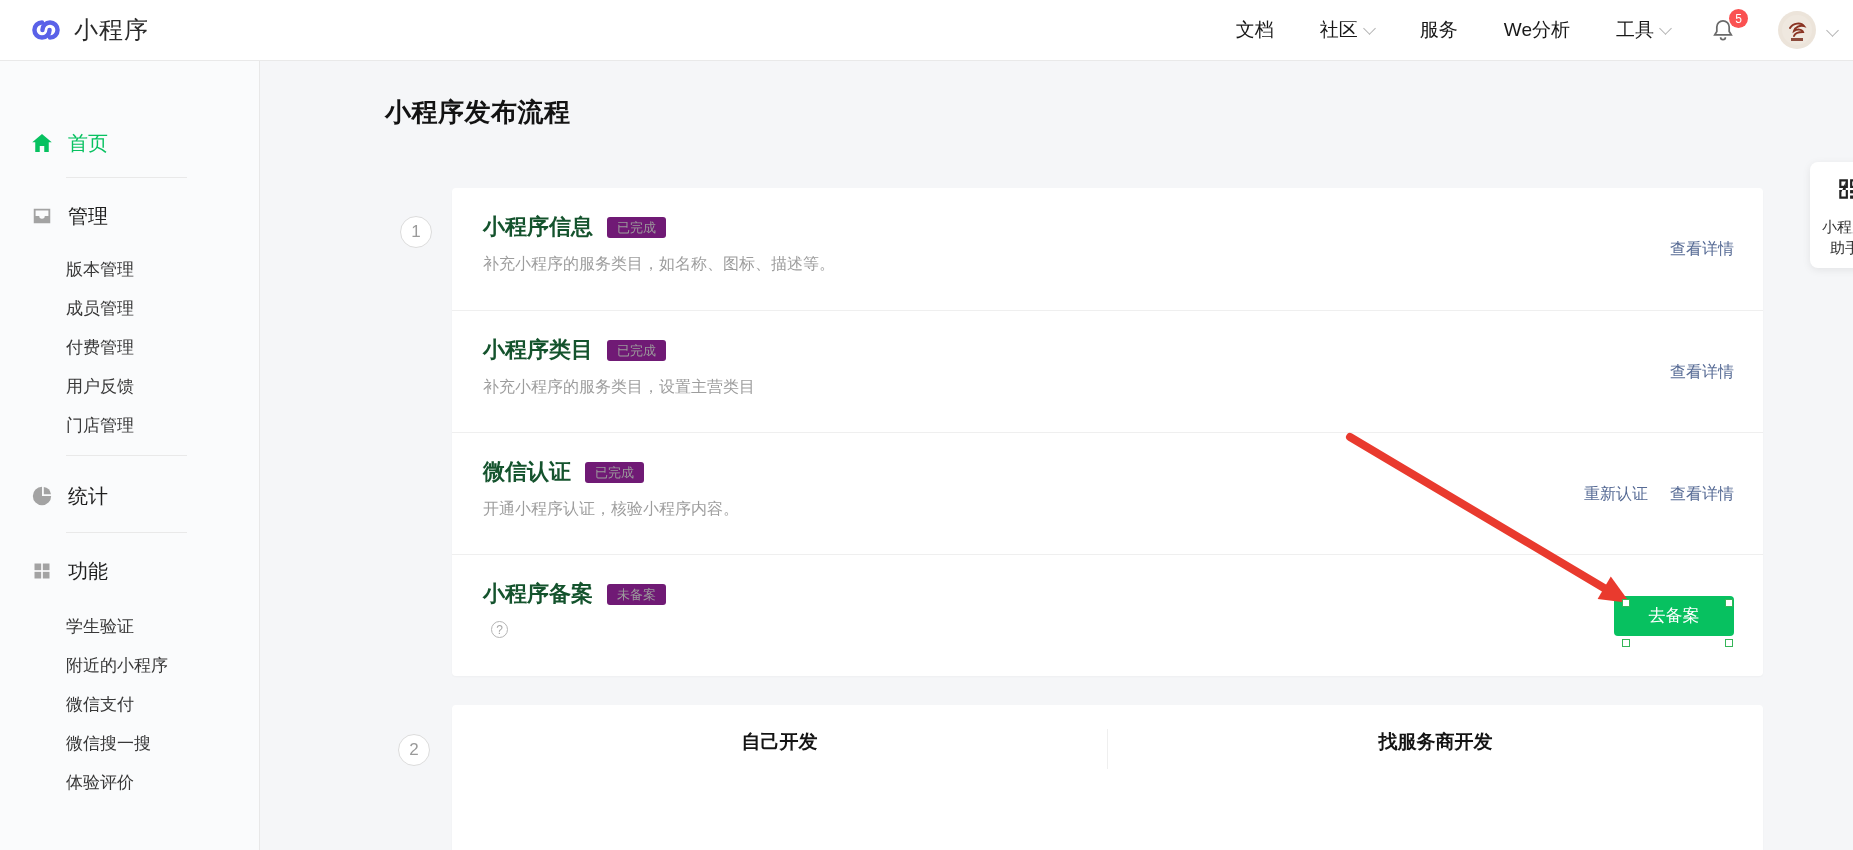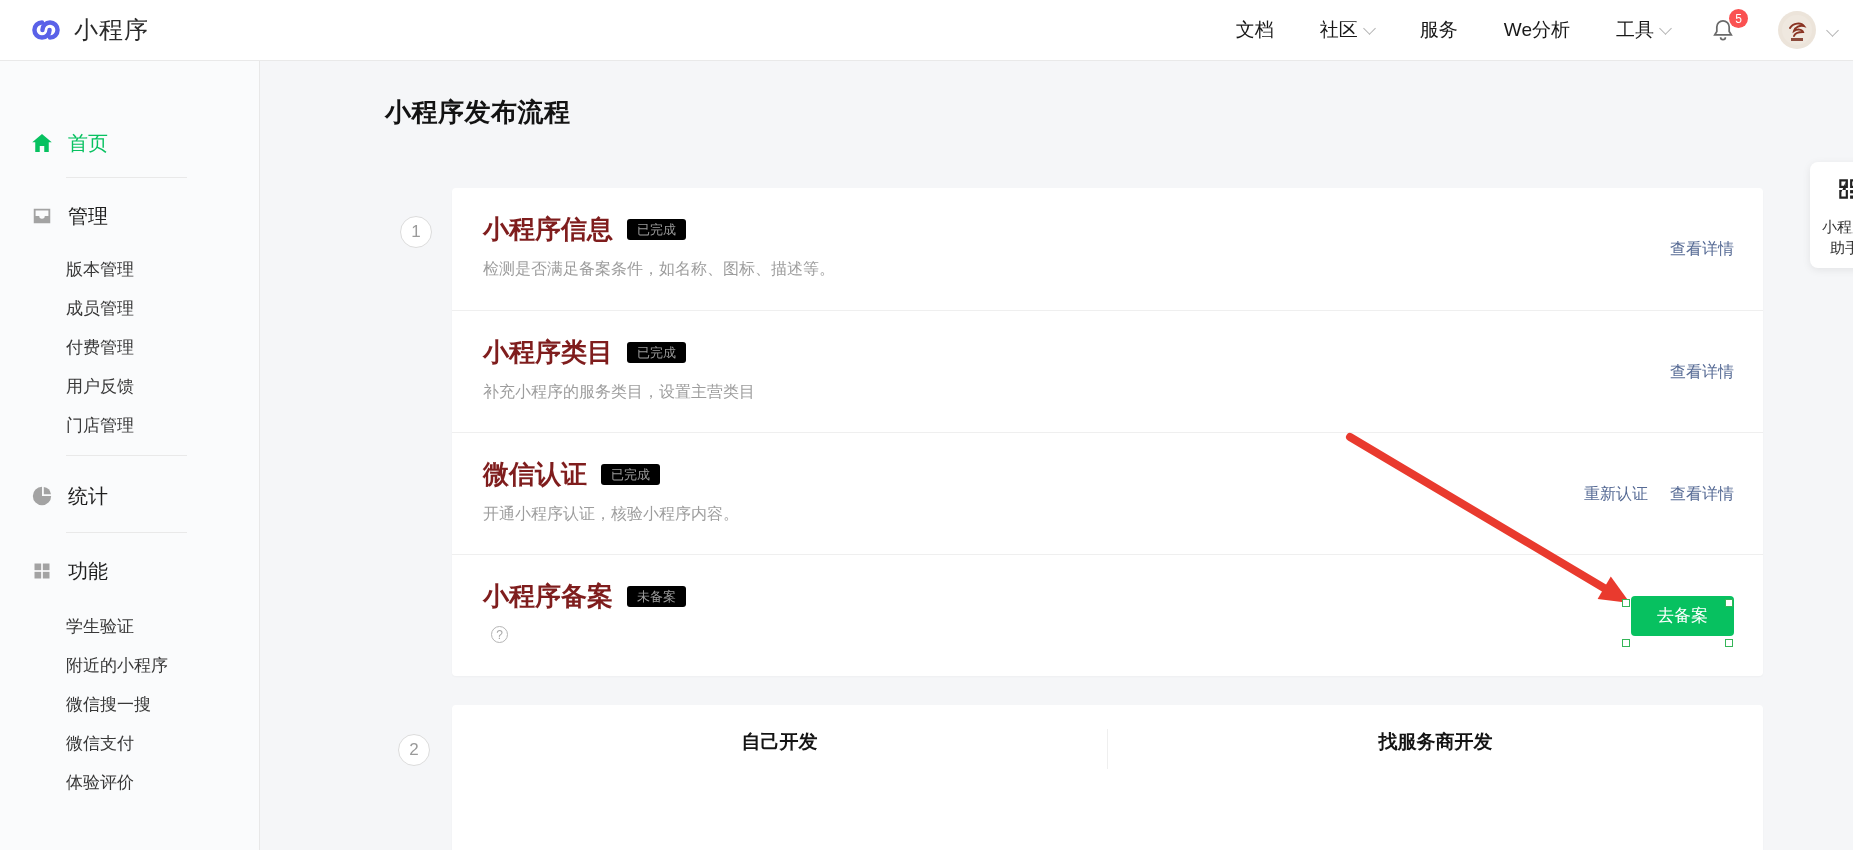--- a/index.html
+++ b/index.html
@@ -42,31 +42,31 @@
   .step-circle { position:absolute; width:32px; height:32px; border:1px solid #dcdcdc;
           border-radius:50%; background:#fff; color:#9a9a9a; font-size:17px;
           display:flex; align-items:center; justify-content:center; }
   .card { position:absolute; left:452px; width:1311px; background:#fff;
           border-radius:4px; box-shadow:0 1px 2px rgba(0,0,0,0.03); }
   .card1 { top:188px; height:488px; }
   .card2 { top:705px; height:210px; }
   .row { height:122px; padding:24px 29px 0 31px; position:relative; }
   .row + .row { border-top:1px solid #efefef; }
   .row-title-line { display:flex; align-items:center; }
-  .row-title { font-size:26px; font-weight:600; color:#7f1d1d; }
-  .row-badge { font-size:13px; color:#9c9c9c; background:#000000; border-radius:3px;
+  .row-title { font-size:22px; font-weight:600; color:#14532d; }
+  .row-badge { font-size:13px; color:#9c9c9c; background:#701a75; border-radius:3px;
           padding:4px 10px; margin-left:14px; line-height:1; }
   .row-desc { font-size:16px; color:#9d9d9d; margin-top:12px; display:flex; align-items:center; }
   .help { display:inline-flex; width:17px; height:17px; border:1px solid #b5b5b5; color:#a8a8a8;
           border-radius:50%; font-size:12px; align-items:center; justify-content:center; margin-left:8px; }
   .row-actions { position:absolute; right:29px; top:50%; transform:translateY(-50%);
           display:flex; align-items:center; }
   .link { font-size:16px; color:#576b95; cursor:pointer; white-space:nowrap; }
   .link + .link { margin-left:22px; }
-  .btn-green { width:103px; height:40px; background:#07c160; color:#fff; border:none;
+  .btn-green { width:120px; height:40px; background:#07c160; color:#fff; border:none;
           border-radius:4px; font-size:17px; cursor:pointer;
           font-family:"Liberation Sans","DejaVu Sans",sans-serif; }
   
   .c2-title { font-size:22px; font-weight:600; color:#141414; padding:31px 0 0 31px; }
   .c2-cols { display:flex; margin-top:24px; }
   .c2-col { flex:1; }
   .c2-col.right { border-left:1px solid #efefef; }
   .c2-col-hd { text-align:center; font-size:19px; font-weight:600; color:#141414; height:40px; }
   
   .fpanel { position:absolute; left:1810px; top:162px; width:100px; height:106px;
@@ -164,37 +164,37 @@
           <rect x="13" y="3" width="8" height="8"></rect>
         <rect x="3" y="13" width="8" height="8"></rect>
           <rect x="13" y="13" width="8" height="8"></rect>
       </svg>
     </span>
     <span class="side-label">功能</span>
   </div>
   <div style="margin-top:16px;">
     <div class="side-sub">学生验证</div>
     <div class="side-sub">附近的小程序</div>
+    <div class="side-sub">微信支付</div>
     <div class="side-sub">微信搜一搜</div>
-    <div class="side-sub">微信支付</div>
     <div class="side-sub">体验评价</div>
   </div>
 </div>
 
 <div class="page-title">小程序发布流程</div>
 
 <div class="step-circle" style="left:400px; top:216px;">1</div>
 
 <div class="card card1">
   <div class="row">
     <div class="row-title-line">
       <span class="row-title">小程序信息</span>
       <span class="row-badge">已完成</span>
     </div>
-    <div class="row-desc">检测是否满足备案条件，如名称、图标、描述等。</div>
+    <div class="row-desc">补充小程序的服务类目，如名称、图标、描述等。</div>
     <div class="row-actions">
       <span class="link">查看详情</span>
     </div>
   </div>
   <div class="row">
     <div class="row-title-line">
       <span class="row-title">小程序类目</span>
       <span class="row-badge">已完成</span>
     </div>
     <div class="row-desc">补充小程序的服务类目，设置主营类目</div>

